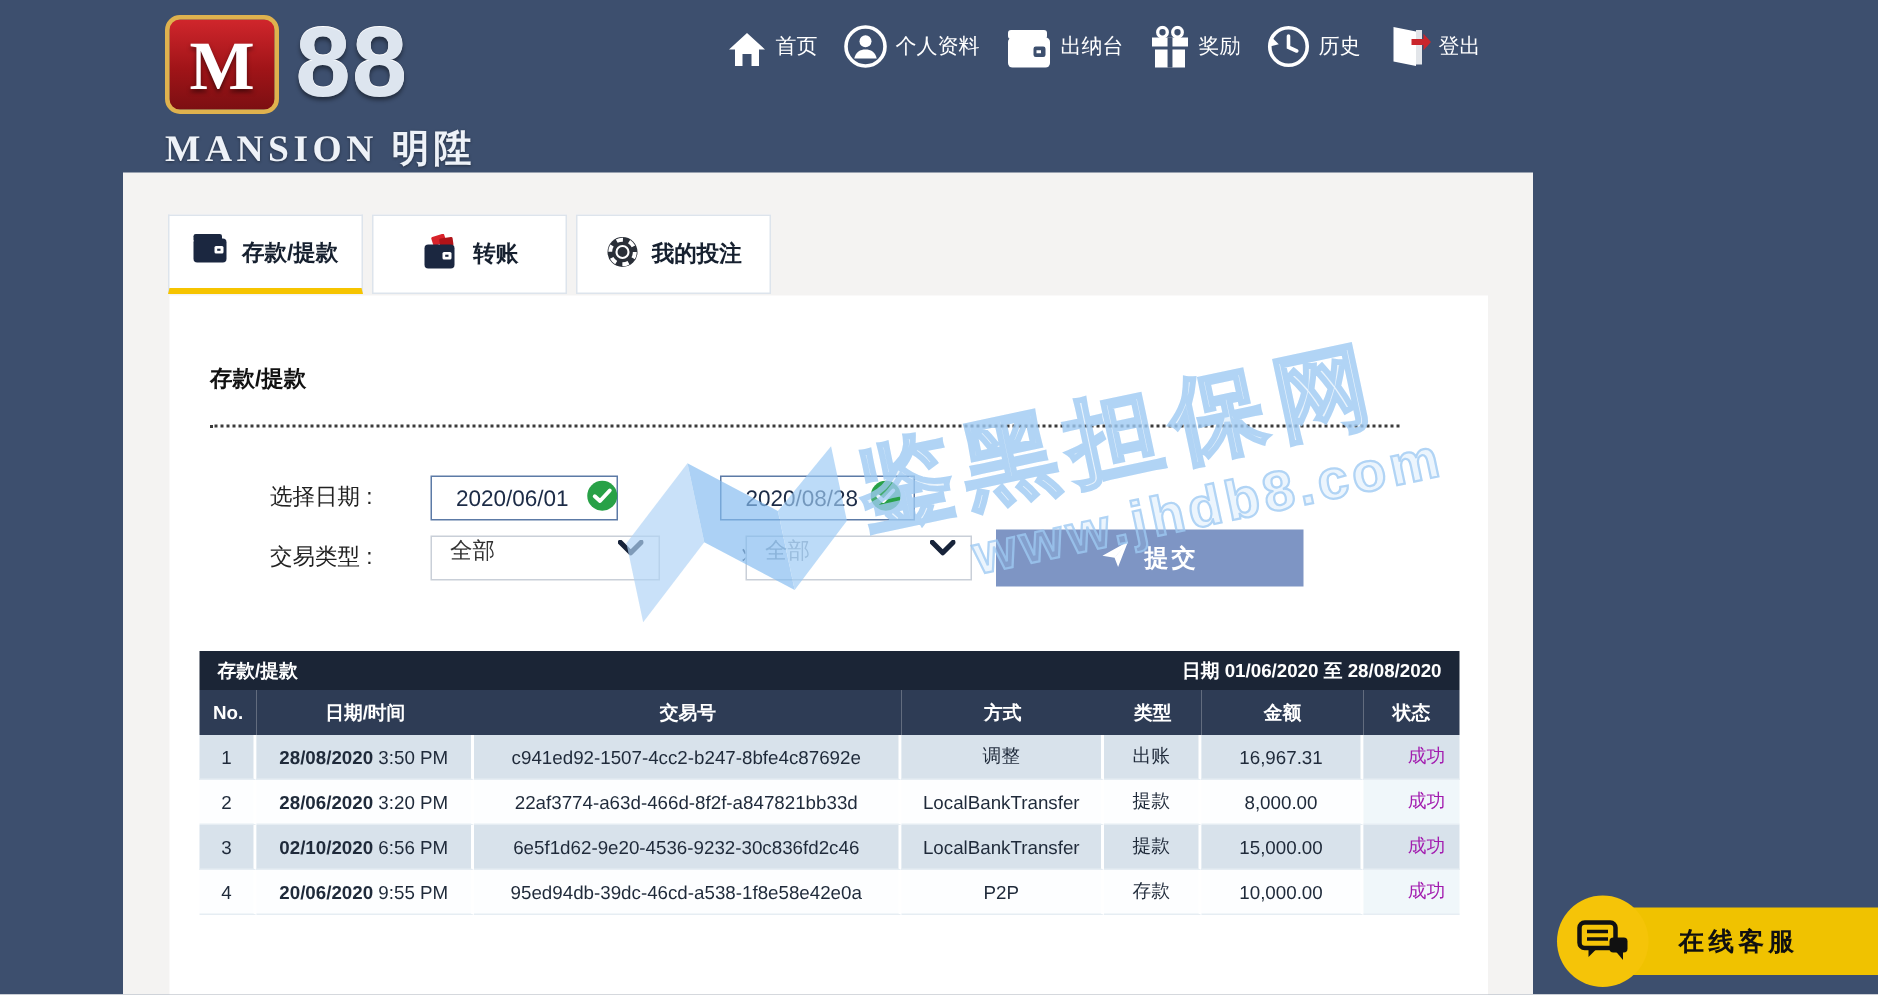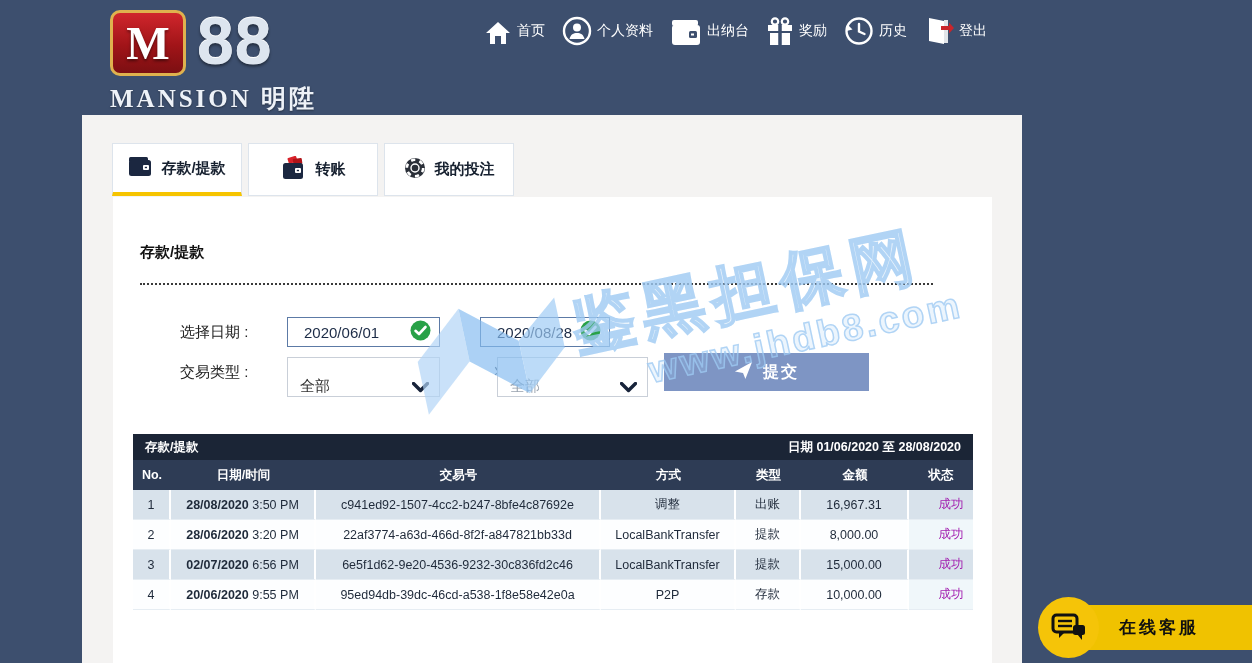--- a/index.html
+++ b/index.html
@@ -32,22 +32,22 @@
   .tab.active { border-bottom:4px solid #f6c400; }
   .white { position:absolute; left:31px; top:82px; width:879px; height:466px; background:#fff; }
 
   .section-title { position:absolute; left:27px; top:46px; font-size:15px; font-weight:bold; color:#111; }
   .dotted { position:absolute; left:27px; top:86px; width:793px; border-top:2px dotted #3a3a3a; }
 
   .lbl { position:absolute; font-size:15px; color:#222; line-height:30px;margin-left:40px; }
   .inputbox { position:absolute; height:30px; background:#fff; border:1px solid #5c7aa6;
               display:flex; align-items:center; padding:0 8px 0 16px; font-size:15px; color:#1c2b46; cursor:text; }
   .inputbox .grow { flex:1; }
-  .selectbox { position:absolute; height:40px; background:#fff; border:1px solid #c9cfd8;
-               display:flex; align-items:flex-end; padding:0 10px 0 12px; font-size:15px; color:#333; cursor:pointer;gap:29px; }
+  .selectbox { position:absolute; height:30px; background:#fff; border:1px solid #c9cfd8;
+               display:flex; align-items:flex-start; padding:0 10px 0 12px; font-size:15px; color:#333; cursor:pointer;gap:29px; }
   .selectbox .grow { flex:1; }
   .selectbox.dim { color:#98a2ae; }
   .submit-btn { position:absolute; left:551px; top:156px; width:205px; height:38px; background:#7e95c4; border:none;
                 color:#fff; font-size:16px; font-weight:bold; letter-spacing:2px; display:flex; align-items:center;
                 justify-content:center; gap:10px; cursor:pointer; }
 
   
   .table-wrap { position:absolute; left:20px; top:237px; width:840px; }
   .table-title { height:26px; background:#1b2536; color:#fff; font-size:12.5px; font-weight:bold;
                  display:flex; align-items:center; justify-content:space-between; padding:0 12px; }
@@ -200,21 +200,21 @@
         </span>
         <span>我的投注</span>
       </div>
     </div>
 
     <div class="white">
       <div class="section-title">存款/提款</div>
       <div class="dotted"></div>
 
       <span class="lbl" style="left:27px; top:120px;">选择日期 :</span>
-      <div class="inputbox" style="left:174px; top:120px; width:153px;gap:12px;">
+      <div class="inputbox" style="left:174px; top:120px; width:125px;gap:12px;">
         <span class="grow">2020/06/01</span>
         <span>
           <svg width="21" height="21" viewBox="0 0 21 21">
               <circle cx="10.5" cy="10.5" r="10" fill="#28a147"></circle>
               <path d="M5.5 10.8 L9 14 L15.5 7" fill="none" stroke="#fff" stroke-width="2.6" stroke-linecap="round" stroke-linejoin="round"></path>
             </svg>
         </span>
       </div>
       <span class="lbl" style="left:343px; top:120px;">至</span>
       <div class="inputbox" style="left:367px; top:120px; width:130px;">
@@ -295,21 +295,21 @@
                 <td>2</td>
                 <td><b>28/06/2020</b> 3:20 PM</td>
                 <td>22af3774-a63d-466d-8f2f-a847821bb33d</td>
                 <td>LocalBankTransfer</td>
                 <td>提款</td>
                 <td>8,000.00</td>
                 <td class="status">成功</td>
               </tr>
               <tr class="odd">
                 <td>3</td>
-                <td><b>02/07/2020</b> 6:56 PM</td>
+                <td><b>02/10/2020</b> 6:56 PM</td>
                 <td>6e5f1d62-9e20-4536-9232-30c836fd2c46</td>
                 <td>LocalBankTransfer</td>
                 <td>提款</td>
                 <td>15,000.00</td>
                 <td class="status">成功</td>
               </tr>
               <tr class="even">
                 <td>4</td>
                 <td><b>20/06/2020</b> 9:55 PM</td>
                 <td>95ed94db-39dc-46cd-a538-1f8e58e42e0a</td>

